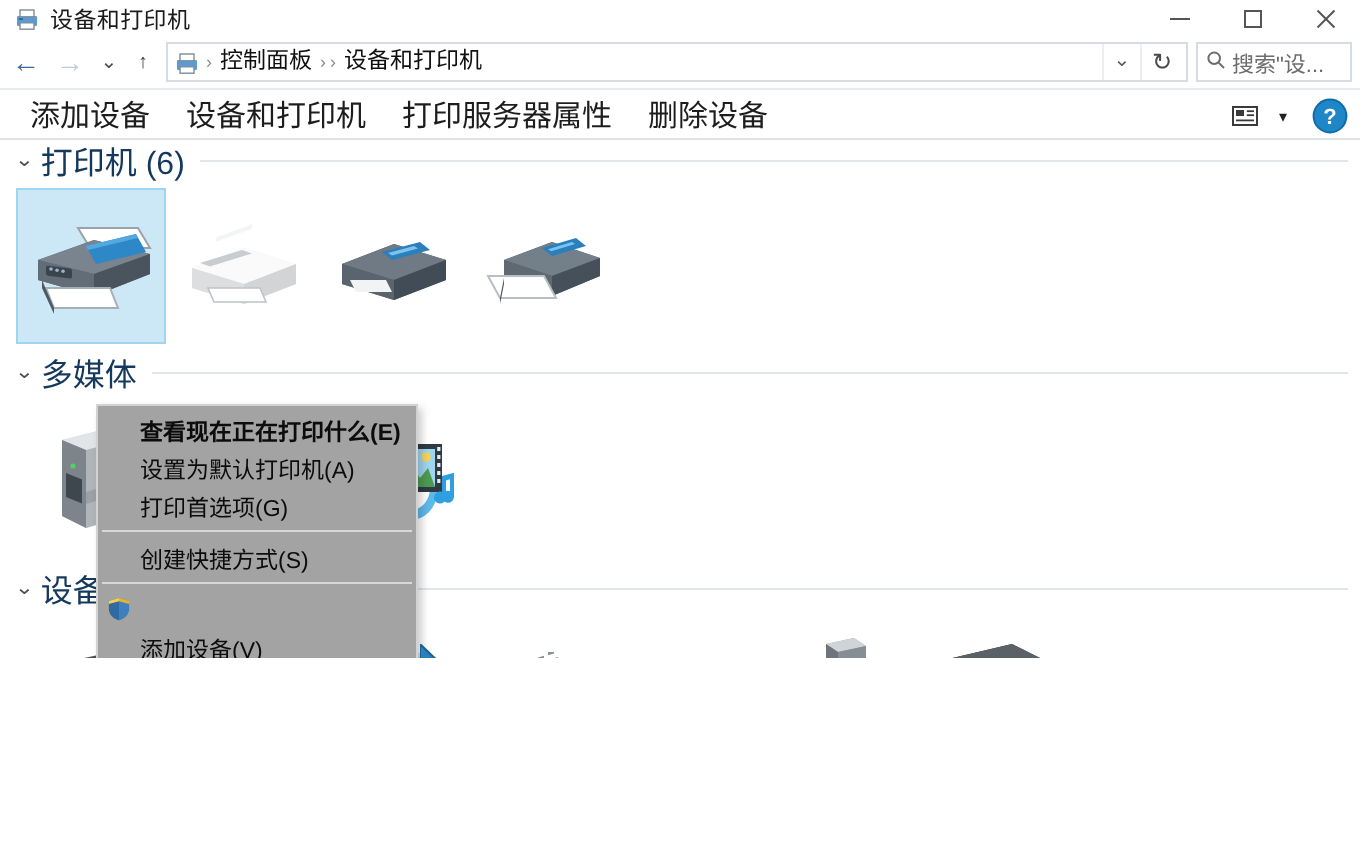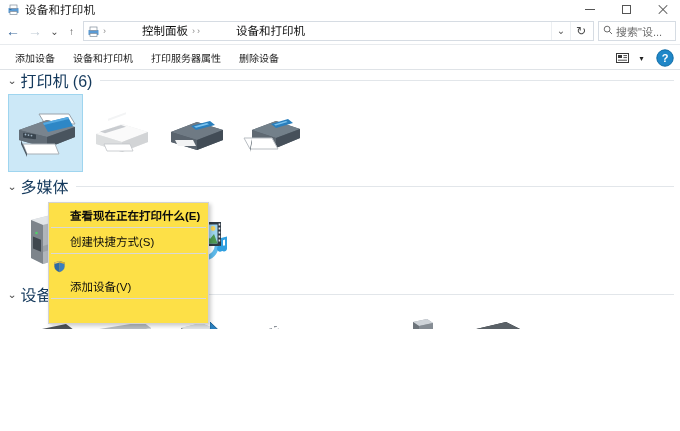--- a/index.html
+++ b/index.html
@@ -140,21 +140,20 @@
     position: relative;
     flex: 0 0 auto;
     margin-right: 2px;
   }
   .crumb {
     font-size: 11.5px;
     color: #101010;
     padding: 0 3px;
     white-space: nowrap;
     line-height: 18px;
-    margin-left: 32px;
   }
   .crumb-sep {
     color: #8a8a8a;
     font-size: 9px;
     padding: 0 1px;
     user-select: none;
   }
   .addr-spacer { flex: 1 1 auto; min-width: 0; }
   .addr-chev {
     width: 18px;
@@ -198,21 +197,21 @@
     border-top: 1px solid #e8ebee;
     border-bottom: 1px solid #dfe3e7;
     display: flex;
     align-items: center;
     background: #ffffff;
     padding-left: 6px;
     box-sizing: border-box;
     position: relative;
   }
   .tb-item {
-    font-size: 10px;
+    font-size: 15px;
     color: #1d1d1d;
     padding: 4px 9px;
     white-space: nowrap;
     border-radius: 2px;
     font-family: Liberation Serif, serif;
   }
   .tb-right {
     position: absolute;
     right: 4px;
     top: 0;
@@ -302,21 +301,21 @@
     border: 1px solid #9fd5ef;
   }
   .tile svg { display: block; }
 
   
   .ctxmenu {
     position: absolute;
     left: 48px;
     top: 132px;
     width: 161px;
-    background: #fde047;
+    background: #a3a3a3;
     border: 1px solid #d2d2d2;
     box-shadow: 2px 2px 4px rgba(0,0,0,.20);
     padding: 2px 0;
     box-sizing: border-box;
     z-index: 50;
   }
   .ctx-item {
     height: 19px;
     display: flex;
     align-items: center;
@@ -699,20 +698,22 @@
             <ellipse cx="16" cy="37.5" rx="7.4" ry="10.4" fill="#8e959b" transform="rotate(-4 16 37.5)"></ellipse>
             <ellipse cx="16" cy="37.5" rx="4.2" ry="6" fill="#c5cace" transform="rotate(-4 16 37.5)"></ellipse>
             <ellipse cx="16" cy="37.5" rx="2" ry="2.9" fill="#7d848a" transform="rotate(-4 16 37.5)"></ellipse>
           </svg>
         </div>
       </div>
     </div>
 
     <div class="ctxmenu">
       <div class="ctx-item bold">查看现在正在打印什么(E)</div>
+      <div class="ctx-item">设置为默认打印机(A)</div>
+      <div class="ctx-item">打印首选项(G)</div>
       <div class="ctx-sep"></div>
       <div class="ctx-item">创建快捷方式(S)</div>
       <div class="ctx-sep"></div>
       <div class="ctx-item">
         <span class="ctx-shield">
           <svg width="13" height="13" viewBox="0 0 13 13">
             <path d="M6.5 1 L11.6 2.5 V6.6 C11.6 9.3 9.3 11.4 6.5 12.2 C3.7 11.4 1.4 9.3 1.4 6.6 V2.5 Z" fill="#f2c12e"></path>
             <path d="M6.5 1 L11.6 2.5 V6.6 C11.6 9.3 9.3 11.4 6.5 12.2 Z" fill="#3d7fbf"></path>
             <path d="M6.5 1 L1.4 2.5 V6.6 C1.4 9.3 3.7 11.4 6.5 12.2 Z" fill="#2f6aa3"></path>
             <path d="M6.5 1 L11.6 2.5 V4 L6.5 2.6 Z" fill="#e8b527"></path>

